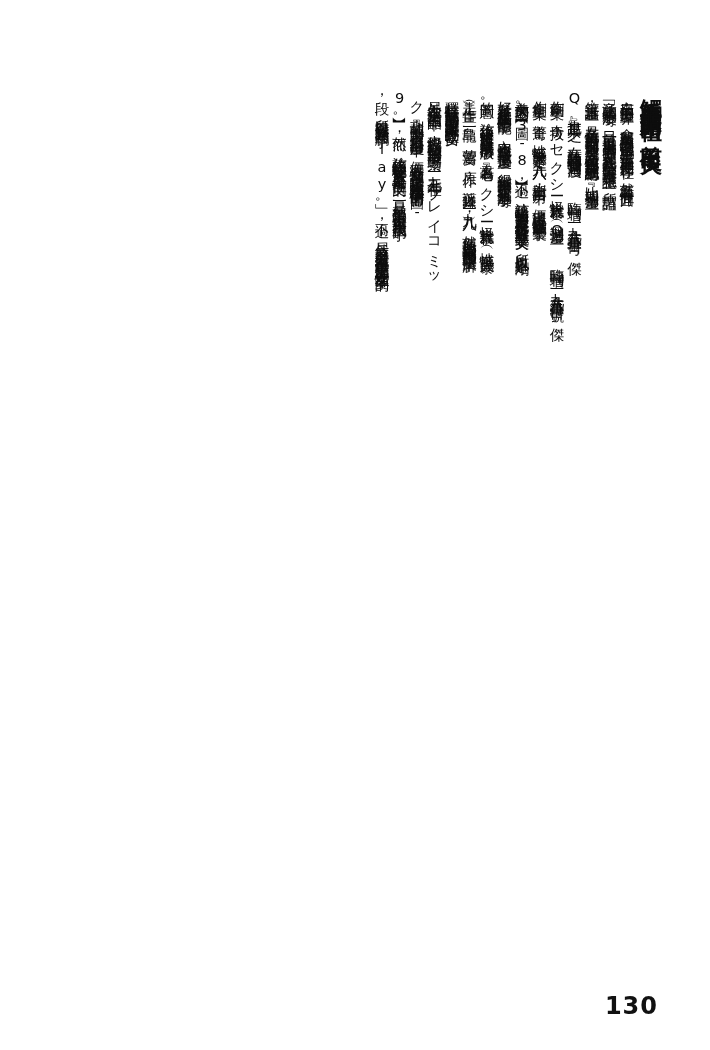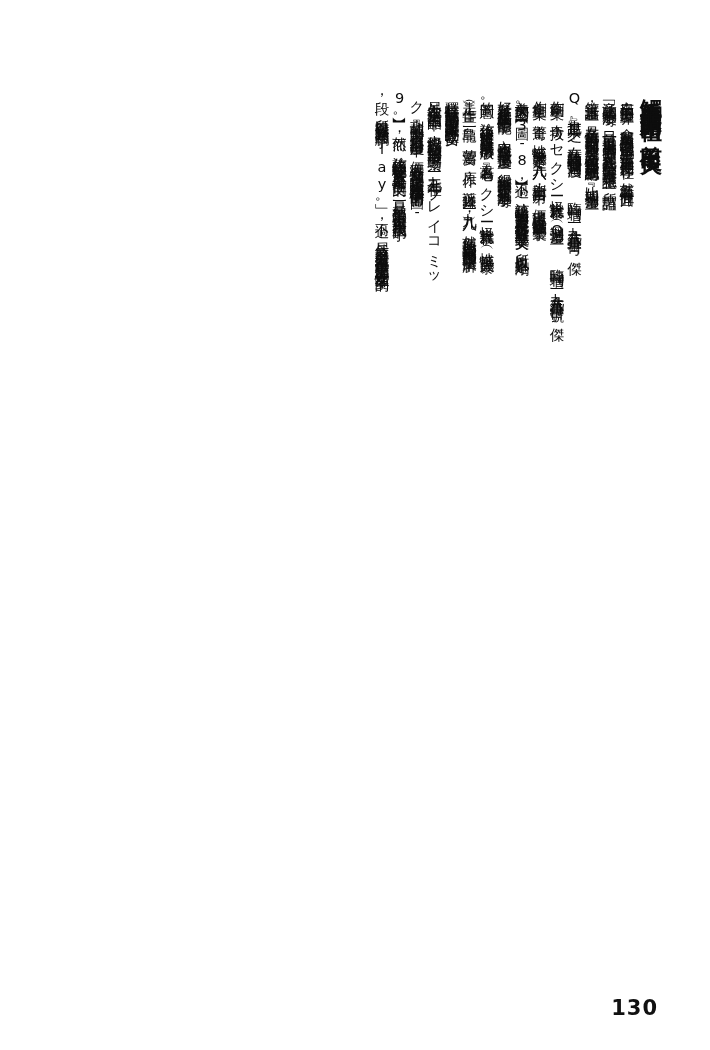--- a/index.html
+++ b/index.html
@@ -71,21 +71,21 @@
 
   .vcol.body.tall {
     padding-top: 28px;
   }
 
   
   #page-number {
     position: absolute;
     right: 52px;
     bottom: 30px;
-    font-size: 21px;
+    font-size: 24px;
     font-weight: bold;
     letter-spacing: 1px;
     color: #111;
     font-family: "DejaVu Sans", "Liberation Sans", sans-serif;
   }
 </style>
 </head>
 <body>
 
 <div id="page">

